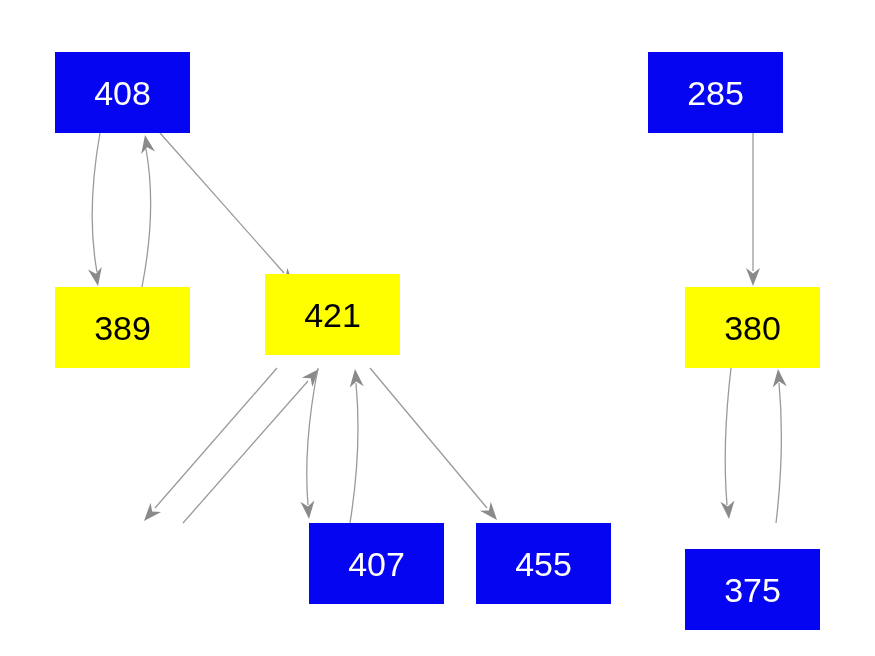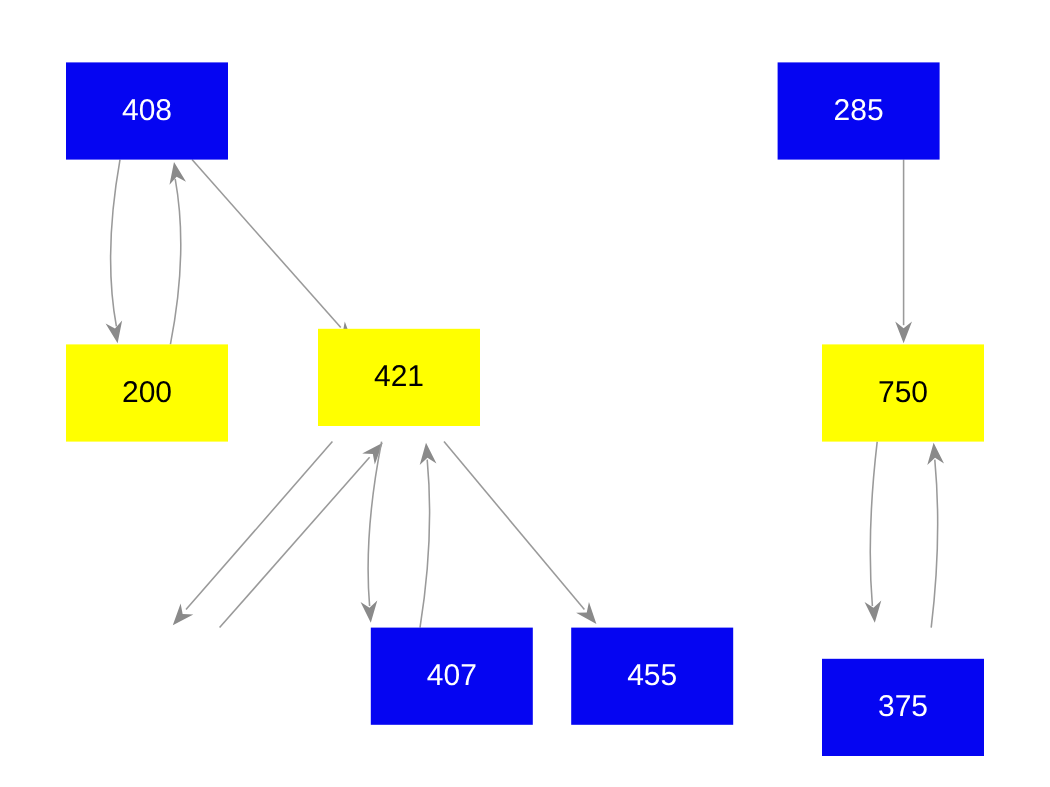--- a/index.html
+++ b/index.html
@@ -31,21 +31,21 @@
     fill: var(--arrowhead, #8a8a8a);
     stroke: none;
   }
   .node {
     position: absolute;
     width: 135px;
     height: 81px;
     display: flex;
     align-items: center;
     justify-content: center;
-    font-size: 25px;
+    font-size: 34px;
     line-height: 1;
     user-select: none;
   }
   .node--blue {
     background: var(--blue-node, #0000f2);
     color: var(--blue-text, #ffffff);
   }
   .node--yellow {
     background: var(--yellow-node, #ffff00);
     color: var(--yellow-text, #000000);
@@ -131,20 +131,20 @@
     <g>
       <path class="edge-line" d="M776,523 Q785,448 779,383"></path>
       <g transform="translate(778,369) rotate(174.5)">
         <polygon class="edge-arrowhead" points="0,0 -7,-18 0,-12.5 7,-18"></polygon>
       </g>
     </g>
   </svg>
 
   <div class="node node--blue" style="left:55px;  top:52px;">408</div>
   <div class="node node--blue" style="left:648px; top:52px;">285</div>
-  <div class="node node--yellow" style="left:55px;  top:287px;">200</div>
+  <div class="node node--yellow" style="left:55px;  top:287px;">389</div>
   <div class="node node--yellow" style="left:265px; top:274px;">421</div>
-  <div class="node node--yellow" style="left:685px; top:287px;">750</div>
+  <div class="node node--yellow" style="left:685px; top:287px;">380</div>
   <div class="node node--blue" style="left:265px; top:523px;margin-left:44px;">407</div>
   <div class="node node--blue" style="left:476px; top:523px;">455</div>
   <div class="node node--blue" style="left:685px; top:549px;">375</div>
 
 </div>
 
 </body></html>

